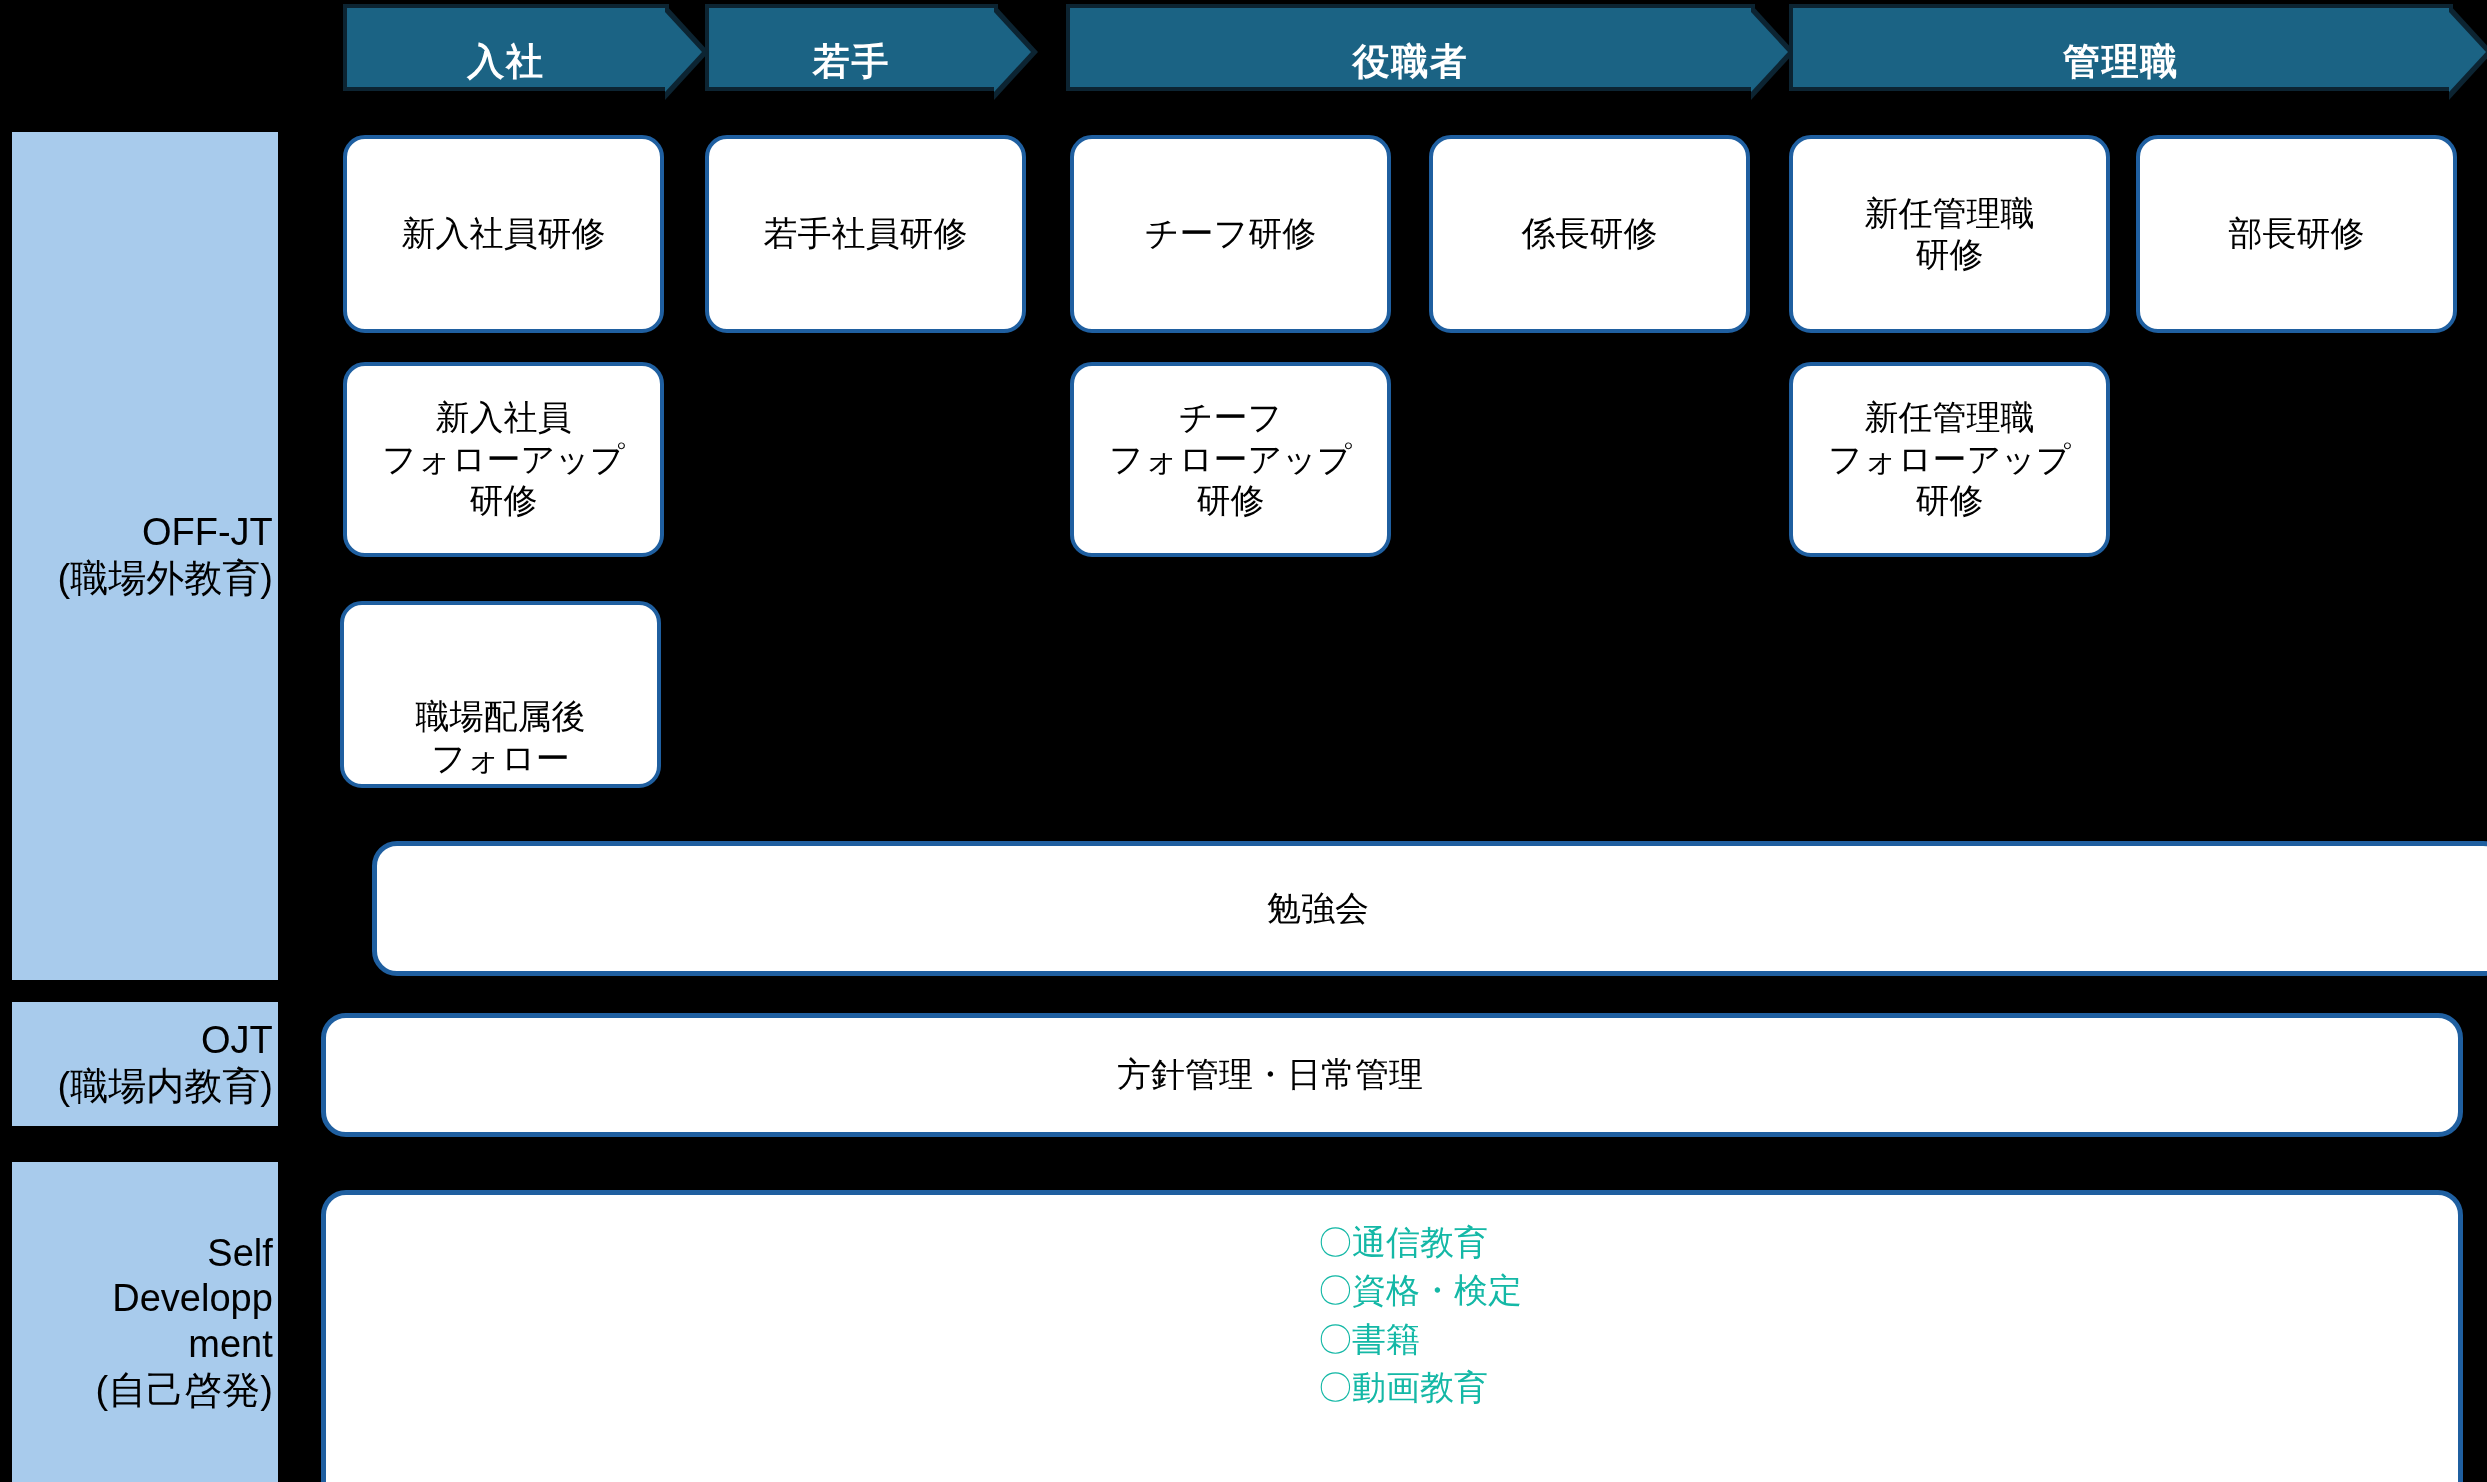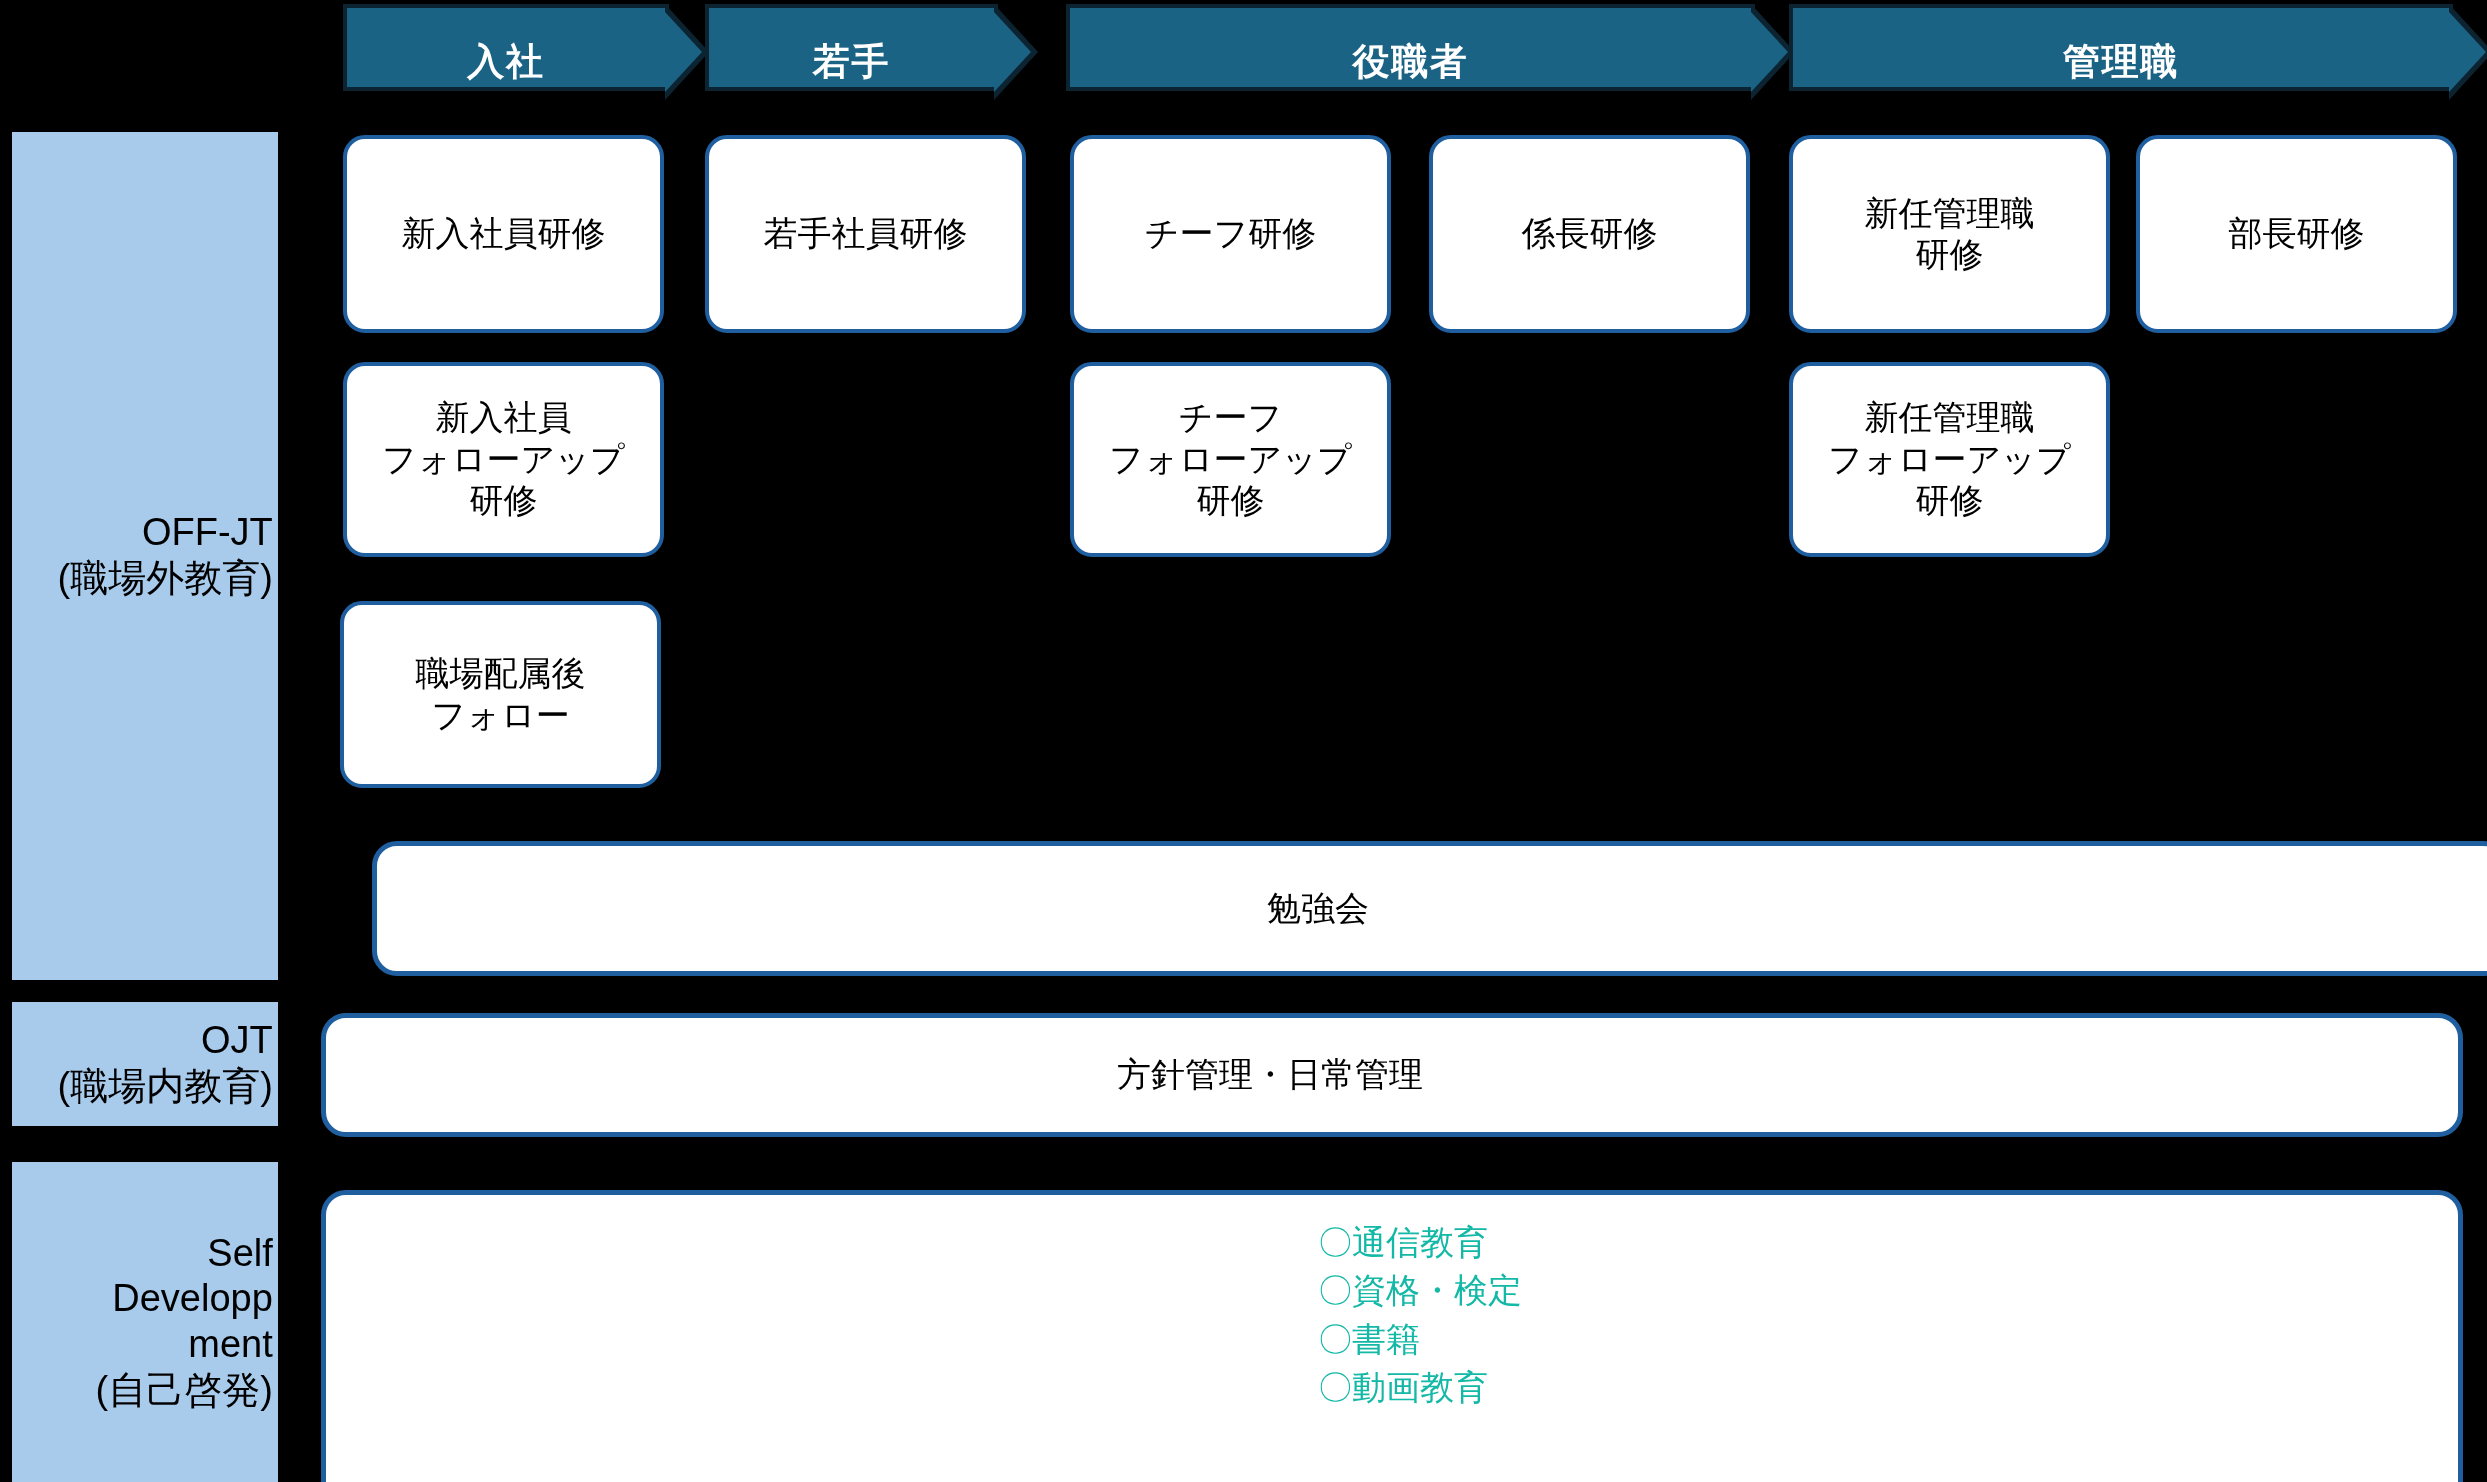--- a/index.html
+++ b/index.html
@@ -221,21 +221,21 @@
   </div>
 
   <div class="card" style="left:1789px; top:362px; width:321px; height:195px;">
     <span class="card-lines">
       <span class="card-line">新任管理職</span>
       <span class="card-line">フォローアップ</span>
       <span class="card-line">研修</span>
     </span>
   </div>
 
-  <div class="card" style="left:340px; top:601px; width:321px; height:187px;">
+  <div class="card" style="left:340px; top:601px; width:321px; height:187px;align-items:flex-end;">
     <span class="card-lines">
       <span class="card-line">職場配属後</span>
       <span class="card-line">フォロー</span>
     </span>
   </div>
 
   <div class="bar" style="left:328px; top:841px; width:2136px; height:135px;margin-left:44px;">
     <span class="bar-offset-text">勉強会</span>
   </div>
 

